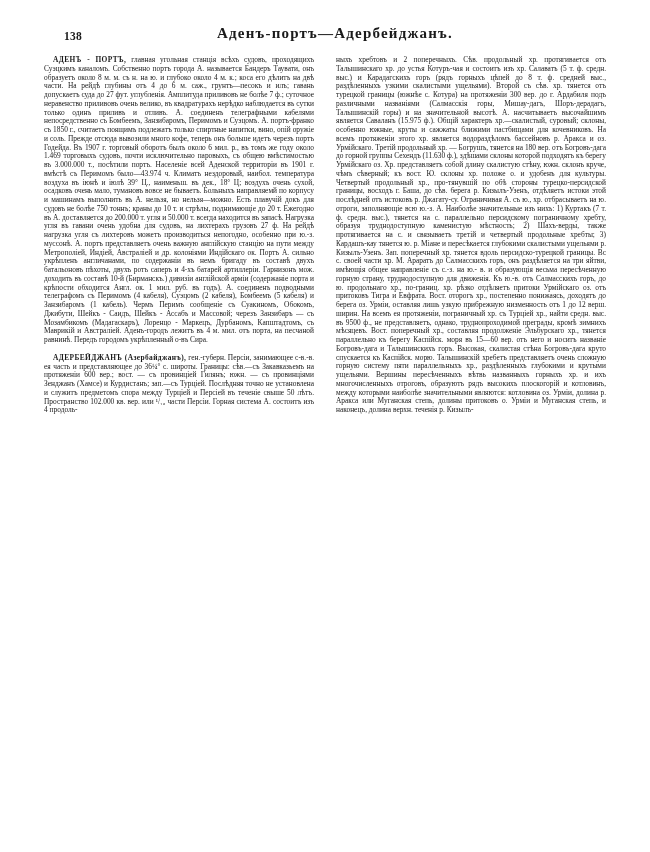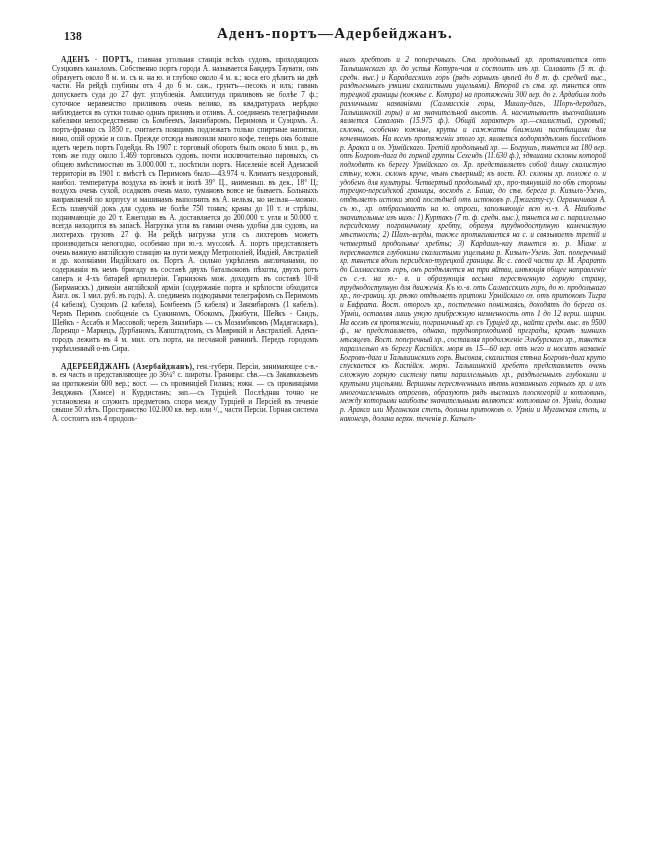--- a/index.html
+++ b/index.html
@@ -40,21 +40,20 @@
     text-align: center;
     font-size: 15px;
     font-weight: bold;
     letter-spacing: 1.2px;
     margin-left: -60px;
   }
   .columns {
     display: flex;
     gap: 22px;
     height: 768px;
-    margin-left: 8px;
   }
   .col {
     width: 270px;
     font-size: 7.4px;
     line-height: 8.75px;
     text-align: justify;
     text-justify: inter-word;
     hyphens: manual;
   }
   .entry-title {
@@ -63,21 +62,20 @@
   }
   p.para {
     margin: 0;
     text-indent: 9px;
   }
   p.para.first {
     text-indent: 9px;
   }
   p.para.noindent {
     text-indent: 0;
-    font-style: italic;
   }
   .sep {
     height: 9px;
   }
 </style>
 </head>
 <body>
 
 <div class="page">
 

